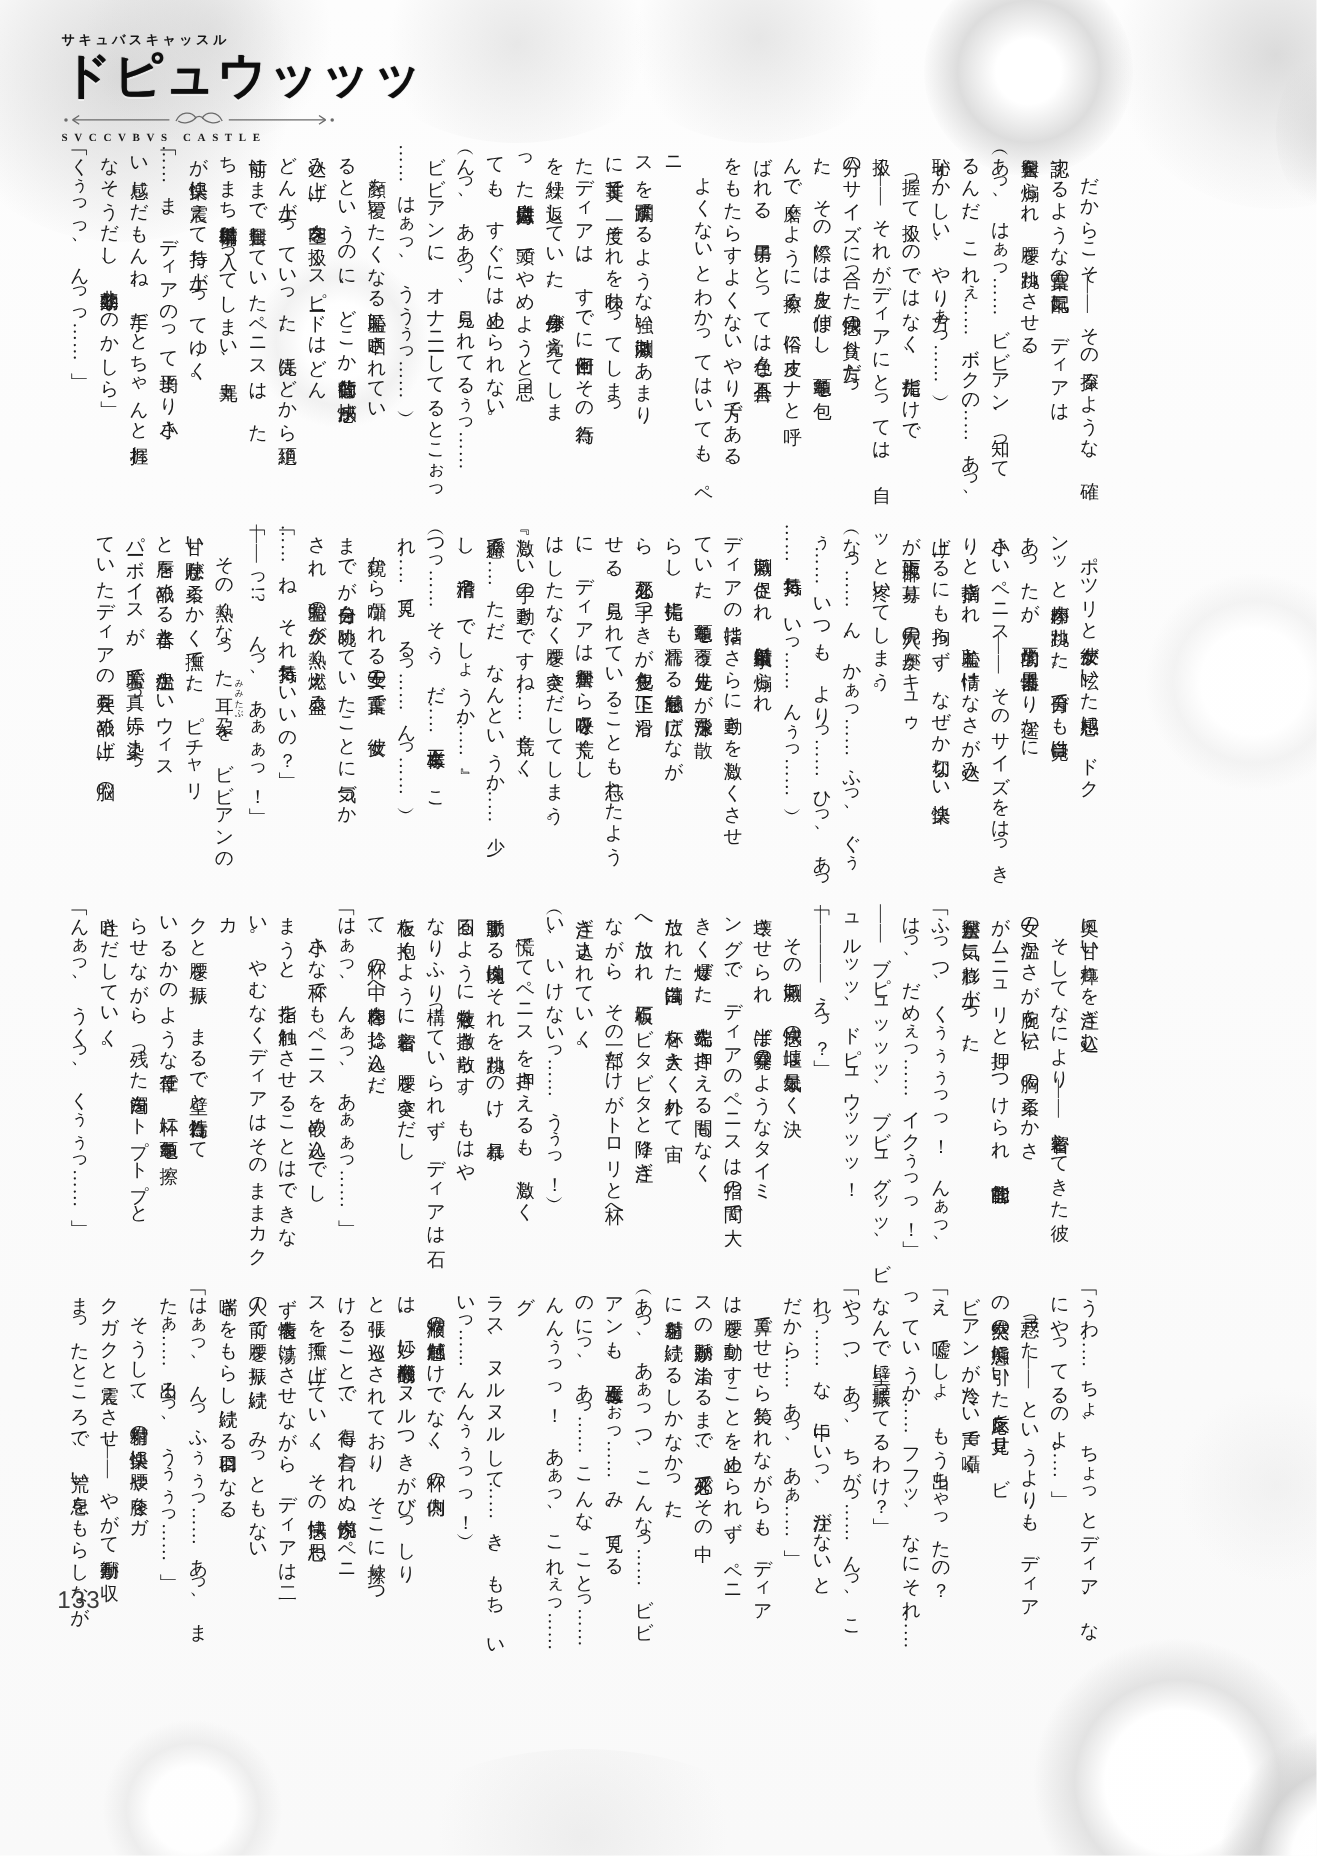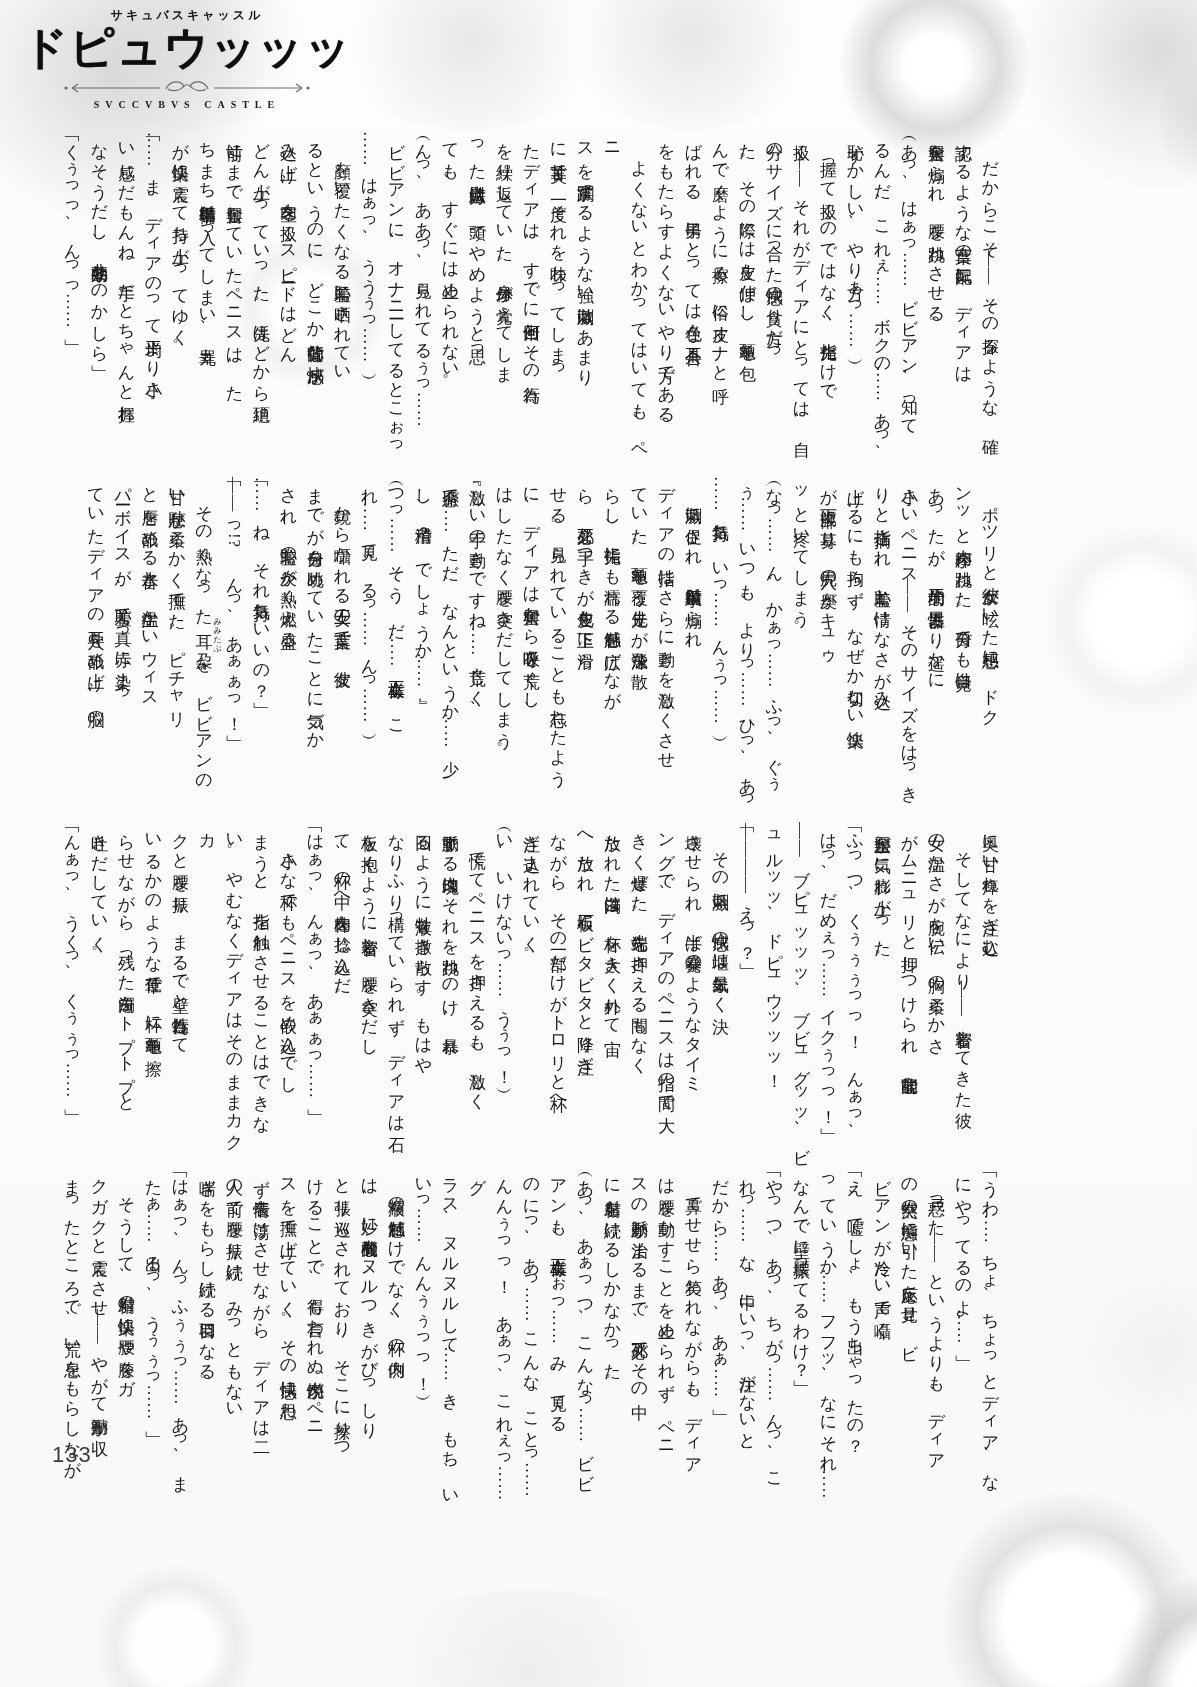--- a/index.html
+++ b/index.html
@@ -20,21 +20,21 @@
   .bk6 {left:1010px; top:-90px;  width:300px;height:280px;background:radial-gradient(circle,rgba(185,185,185,.5) 0%,rgba(220,220,220,.3) 45%,rgba(255,255,255,0) 72%);}
   .bk7 {left:1160px; top:40px;   width:120px;height:160px;background:radial-gradient(circle,rgba(200,200,200,.6) 0%,rgba(255,255,255,0) 70%);}
   .bk8 {left:230px;  top:230px;  width:160px;height:160px;background:radial-gradient(circle,rgba(255,255,255,.9) 30%,rgba(228,228,228,.45) 52%,rgba(255,255,255,0) 70%);}
   .bk9 {left:1040px; top:520px;  width:200px;height:200px;background:radial-gradient(circle,rgba(255,255,255,.9) 34%,rgba(230,230,230,.4) 52%,rgba(255,255,255,0) 70%);}
   .bk10{left:1070px; top:1260px; width:180px;height:180px;background:radial-gradient(circle,rgba(232,232,232,.5) 0%,rgba(255,255,255,0) 70%);}
   .bk11{left:930px;  top:1480px; width:280px;height:280px;background:radial-gradient(circle,rgba(255,255,255,.95) 33%,rgba(208,208,208,.55) 47%,rgba(255,255,255,0) 66%);}
   .bk12{left:1100px; top:1560px; width:260px;height:260px;background:radial-gradient(circle,rgba(255,255,255,.95) 30%,rgba(200,200,200,.6) 46%,rgba(255,255,255,0) 66%);}
   .bk13{left:360px;  top:1590px; width:340px;height:160px;background:radial-gradient(circle,rgba(226,226,226,.5) 0%,rgba(255,255,255,0) 70%);}
   .bk14{left:90px;   top:1560px; width:170px;height:170px;background:radial-gradient(circle,rgba(255,255,255,.9) 32%,rgba(225,225,225,.5) 50%,rgba(255,255,255,0) 68%);}
   
-  #logo{position:absolute;left:56px;top:7px;width:262px;display:flex;flex-direction:column;align-items:center;}
+  #logo{position:absolute;left:56px;top:28px;width:262px;display:flex;flex-direction:column;align-items:flex-start;}
   #logo .ruby-line{font-size:12px;letter-spacing:3px;color:#141414;font-weight:bold;white-space:nowrap;}
   #logo .title-line{font-size:45px;line-height:1.1;font-weight:bold;color:#0e0e0e;letter-spacing:1px;white-space:nowrap;
     text-shadow:0 0 1px #555, 0 1px 0 rgba(255,255,255,.6);}
   #logo .subtitle-line{font-size:10px;letter-spacing:6px;color:#1a1a1a;font-weight:bold;white-space:nowrap;margin-top:0;}
   #logo svg{margin-top:3px;}
   
   .band{
     position:absolute;
     left:86px;width:918px;height:338px;
     writing-mode:vertical-rl;

